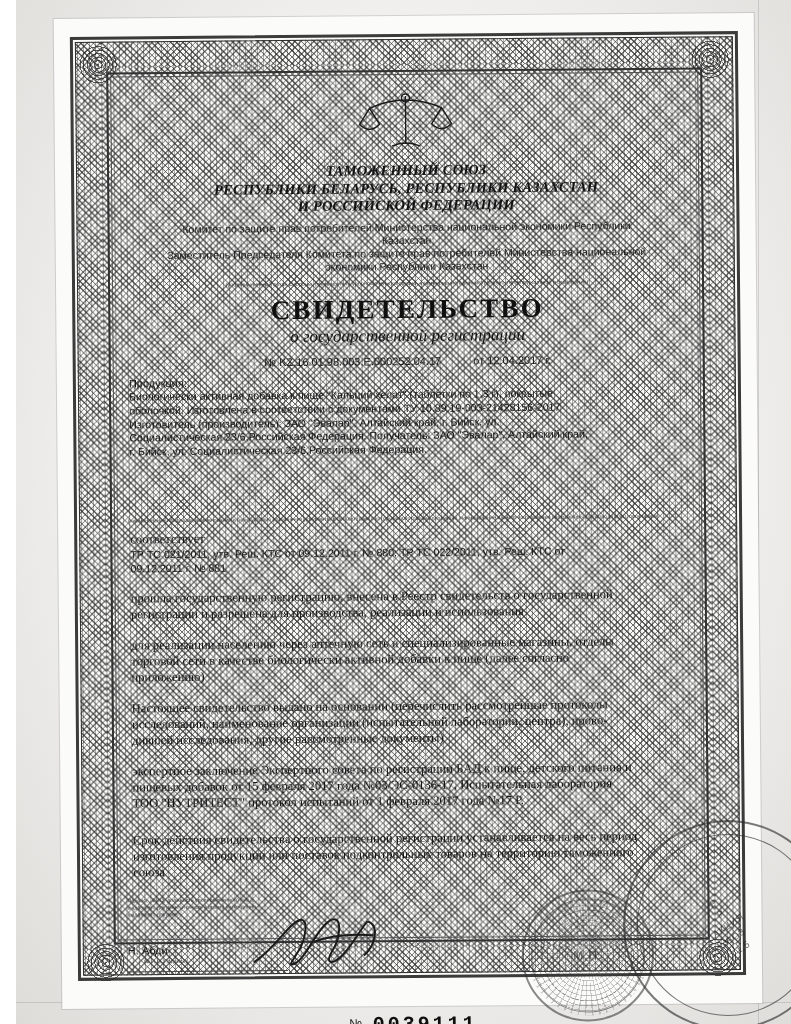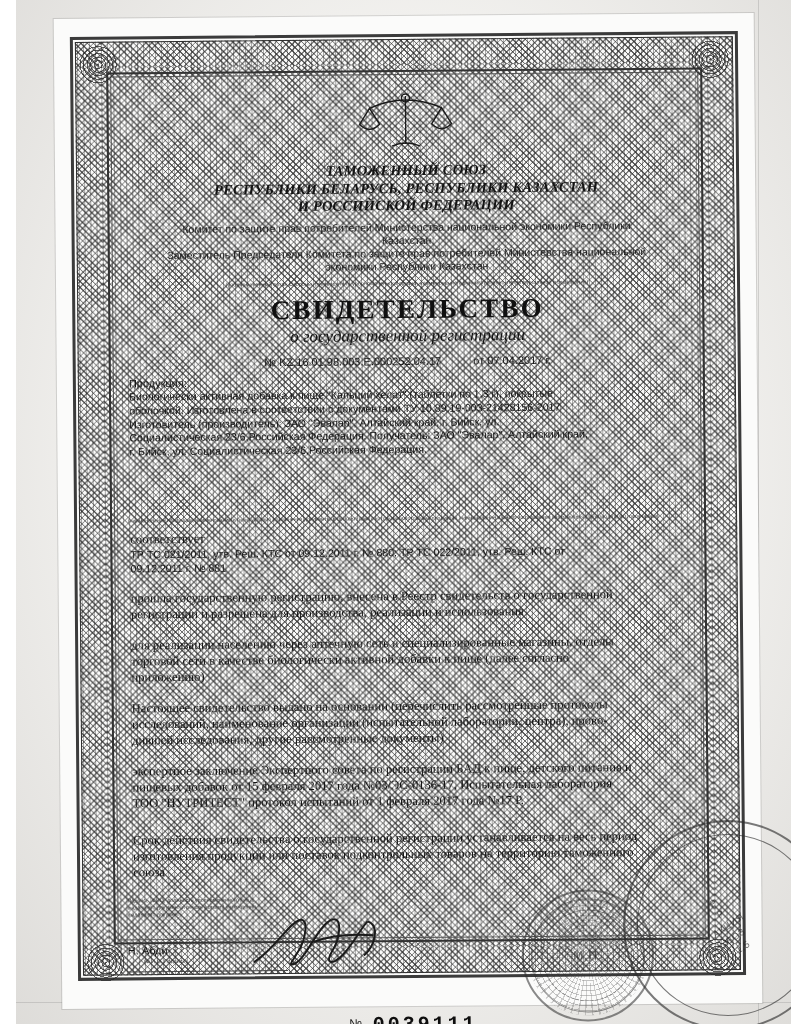--- a/index.html
+++ b/index.html
@@ -374,21 +374,21 @@
       <div class="tiny-caption">(уполномоченный орган Стороны, руководитель уполномоченного органа, наименование административно-территориальной образование)</div>
 
       <div class="cert-word">СВИДЕТЕЛЬСТВО</div>
       <div class="cert-sub">о государственной регистрации</div>
 
       <div class="reg-line">
         <span>№</span>
         <span>KZ.16.01.98.003.Е.000252.04.17</span>
         <span class="spacer"></span>
         <span>от</span>
-        <span>07.04.2017 г.</span>
+        <span>12.04.2017 г.</span>
       </div>
 
       <div class="block">
         <div class="label-prod">Продукция:</div>
         <div class="body-text">
           <div>Биологически активная добавка к пище "Кальций хелат" (таблетки по 1,3 г), покрытые</div>
           <div>оболочкой. Изготовлена в соответствии с документами ТУ 10.89.19-003-21428156-2017</div>
           <div>Изготовитель (производитель): ЗАО "Эвалар", Алтайский край, г. Бийск, ул.</div>
           <div>Социалистическая 23/6,Российская Федерация. Получатель: ЗАО "Эвалар", Алтайский край,</div>
           <div>г. Бийск, ул. Социалистическая 23/6,Российская Федерация.</div>

